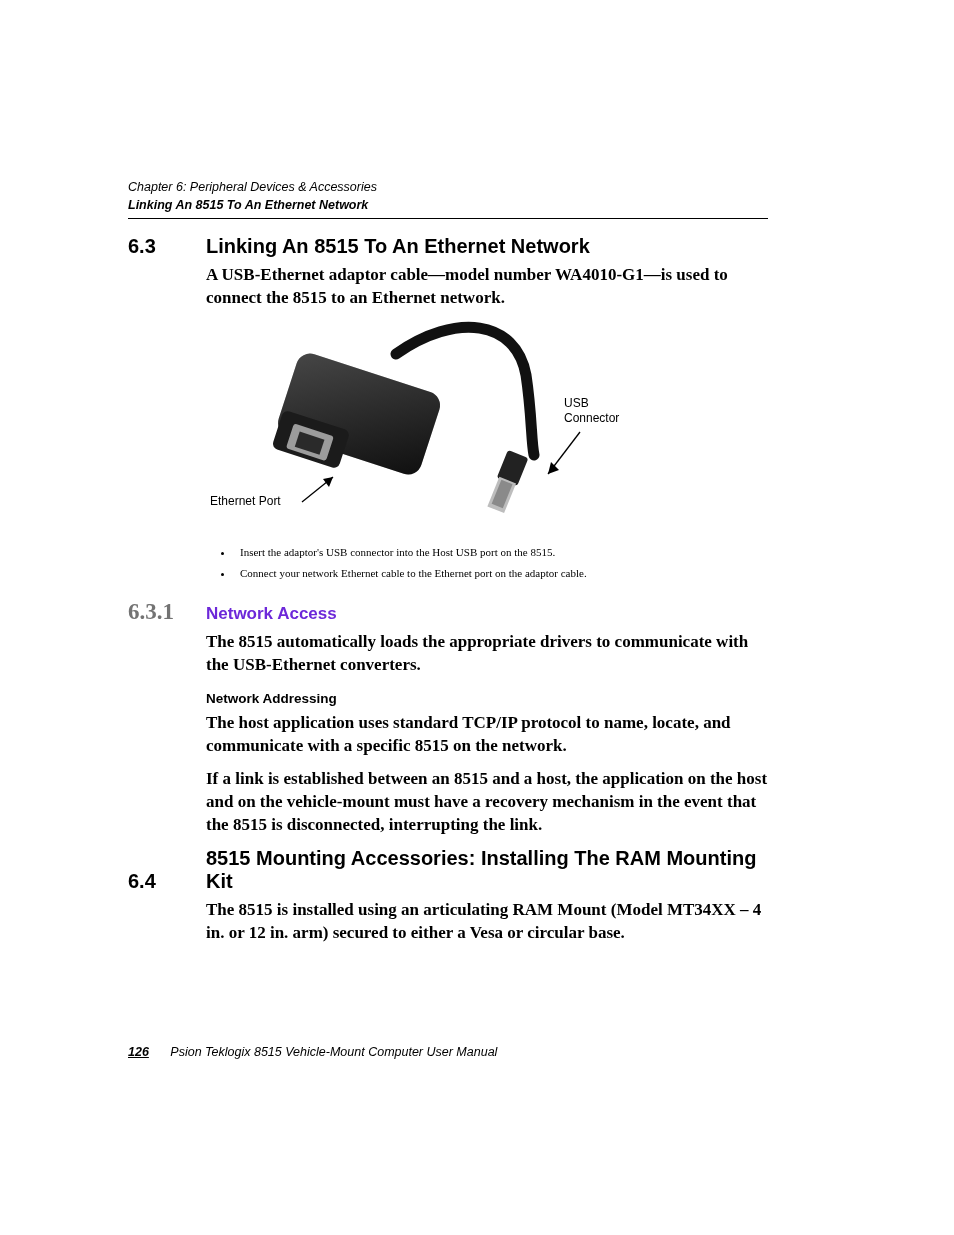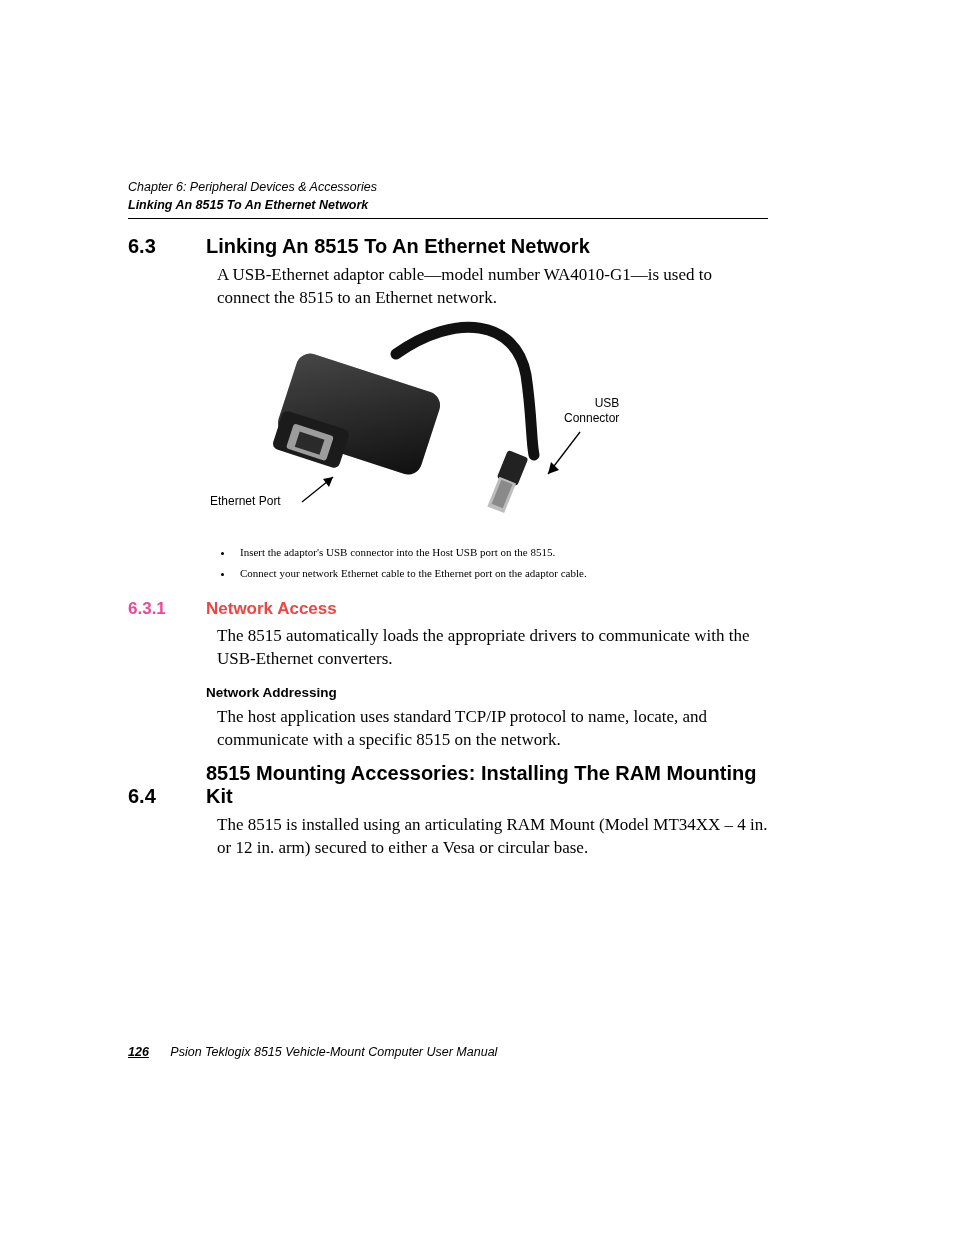--- a/index.html
+++ b/index.html
@@ -45,21 +45,22 @@
     font-family: Verdana, Geneva, sans-serif;
     font-weight: 700;
     font-size: 20px;
   }
   .body-indent {
     margin-left: 78px;
   }
   .para {
     font-size: 17px;
     line-height: 1.35;
-    margin: 6px 0 10px 11px;
+    margin: 6px 0 10px 0;
+    font-weight: bold;
   }
   .fig-caption {
     font-family: Verdana, Geneva, sans-serif;
     font-size: 14px;
     margin: 10px 0 12px 0;
   }
   .figure-area {
     position: relative;
     height: 210px;
     margin-bottom: 14px;
@@ -70,49 +71,49 @@
     top: 174px;
     font-family: Verdana, Geneva, sans-serif;
     font-size: 12px;
   }
   .usb-label {
     position: absolute;
     left: 358px;
     top: 76px;
     font-family: Verdana, Geneva, sans-serif;
     font-size: 12px;
-    text-align: right;
+    text-align: left;
     line-height: 1.25;
   }
   ul.bullets {
     list-style: disc;
     font-size: 11px;
     line-height: 1.5;
     padding-left: 28px;
     margin: 10px 0 18px 0;
   }
   ul.bullets li { padding-left: 6px; margin-bottom: 4px; }
   .sub-row {
     display: flex;
     align-items: baseline;
     margin-top: 10px;
   }
   .sub-num {
-    font-family: Liberation Sans, sans-serif;
-    font-weight: 700;
-    font-size: 17px;
+    font-family: Liberation Serif, serif;
+    font-weight: 700;
+    font-size: 23px;
     width: 78px;
     flex: 0 0 78px;
-    color: #ec4899;
+    color: #737373;
   }
   .sub-title {
     font-family: Verdana, Geneva, sans-serif;
     font-weight: 700;
     font-size: 17px;
-    color: #ef4444;
+    color: #6d28d9;
   }
   .runin {
     font-family: Verdana, Geneva, sans-serif;
     font-weight: 700;
     font-size: 13.5px;
     margin: 14px 0 0 0;
   }
   .footer {
     position: absolute;
     left: 128px;
@@ -194,20 +195,21 @@
 
   <div class="sub-row">
     <div class="sub-num">6.3.1</div>
     <div class="sub-title">Network Access</div>
   </div>
 
   <div class="body-indent">
     <p class="para">The 8515 automatically loads the appropriate drivers to communicate with the USB-Ethernet converters.</p>
     <div class="runin">Network Addressing</div>
     <p class="para">The host application uses standard TCP/IP protocol to name, locate, and communicate with a specific 8515 on the network.</p>
+    <p class="para">If a link is established between an 8515 and a host, the application on the host and on the vehicle-mount must have a recovery mechanism in the event that the 8515 is disconnected, interrupting the link.</p>
   </div>
 
   <div class="sec-row" style="">
     <div class="sec-num">6.4</div>
     <div class="sec-title">8515 Mounting Accessories: Installing The RAM Mounting Kit</div>
   </div>
 
   <div class="body-indent">
     <p class="para">The 8515 is installed using an articulating RAM Mount (Model MT34XX – 4 in. or 12 in. arm) secured to either a Vesa or circular base.</p>
   </div>

